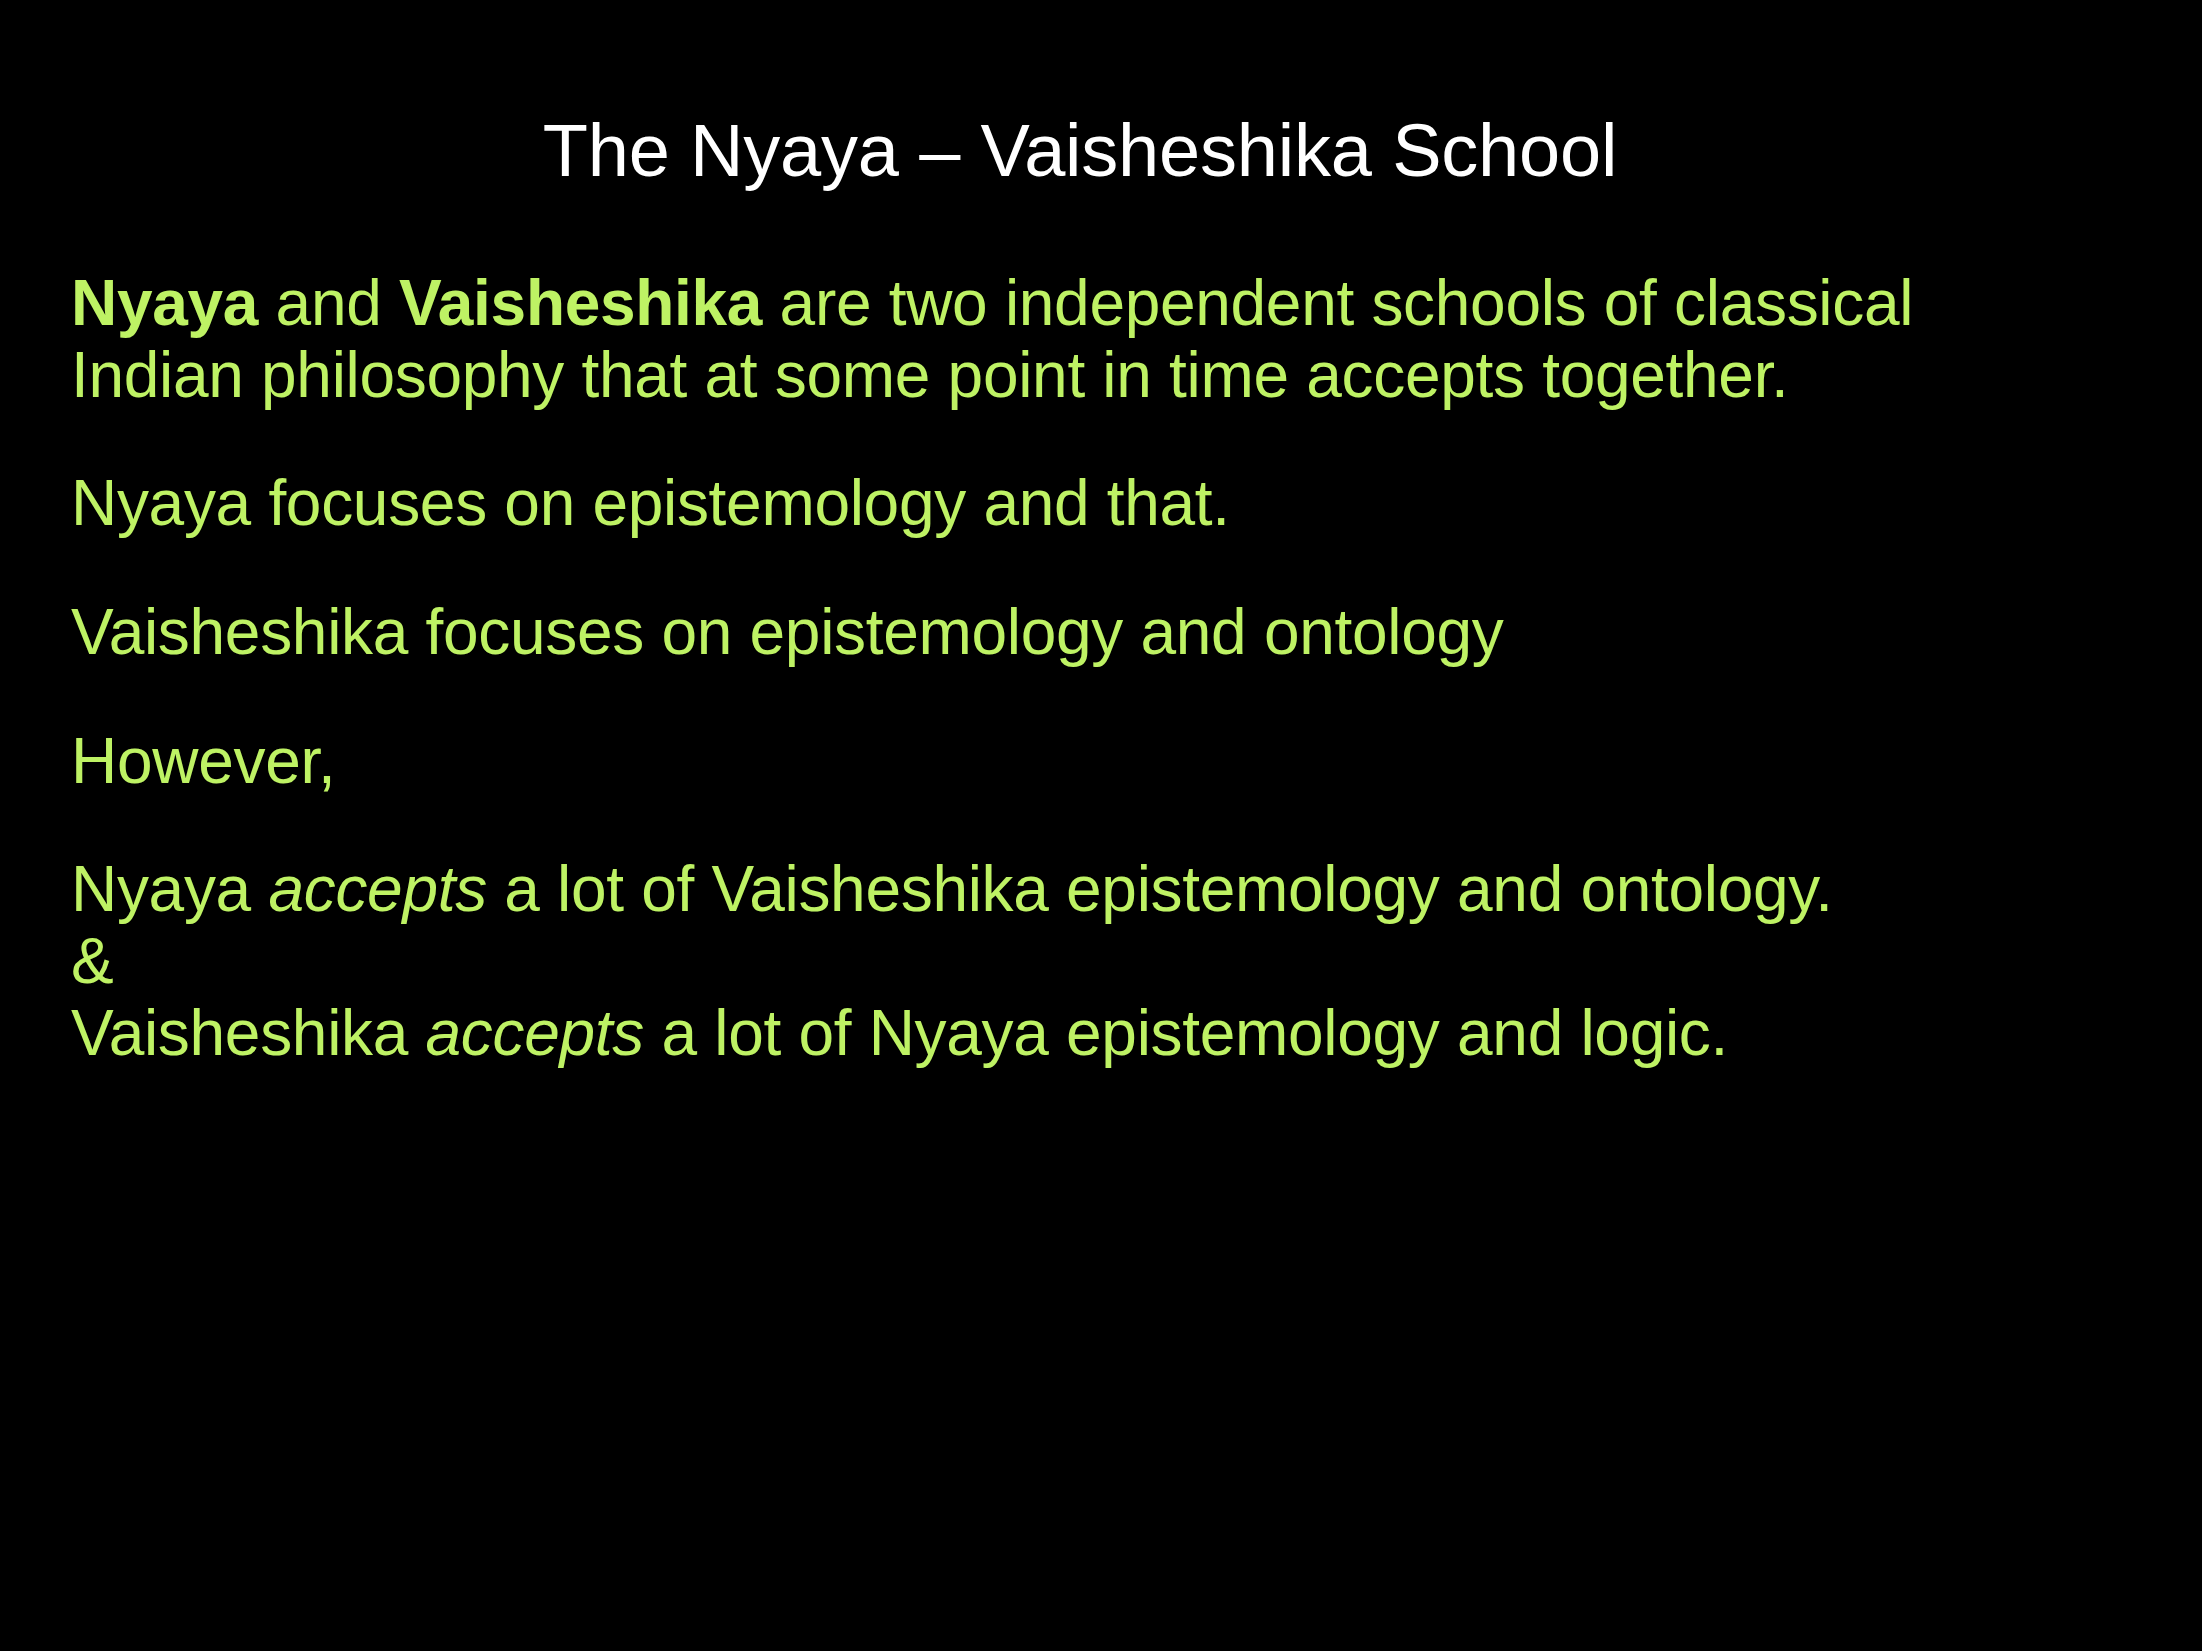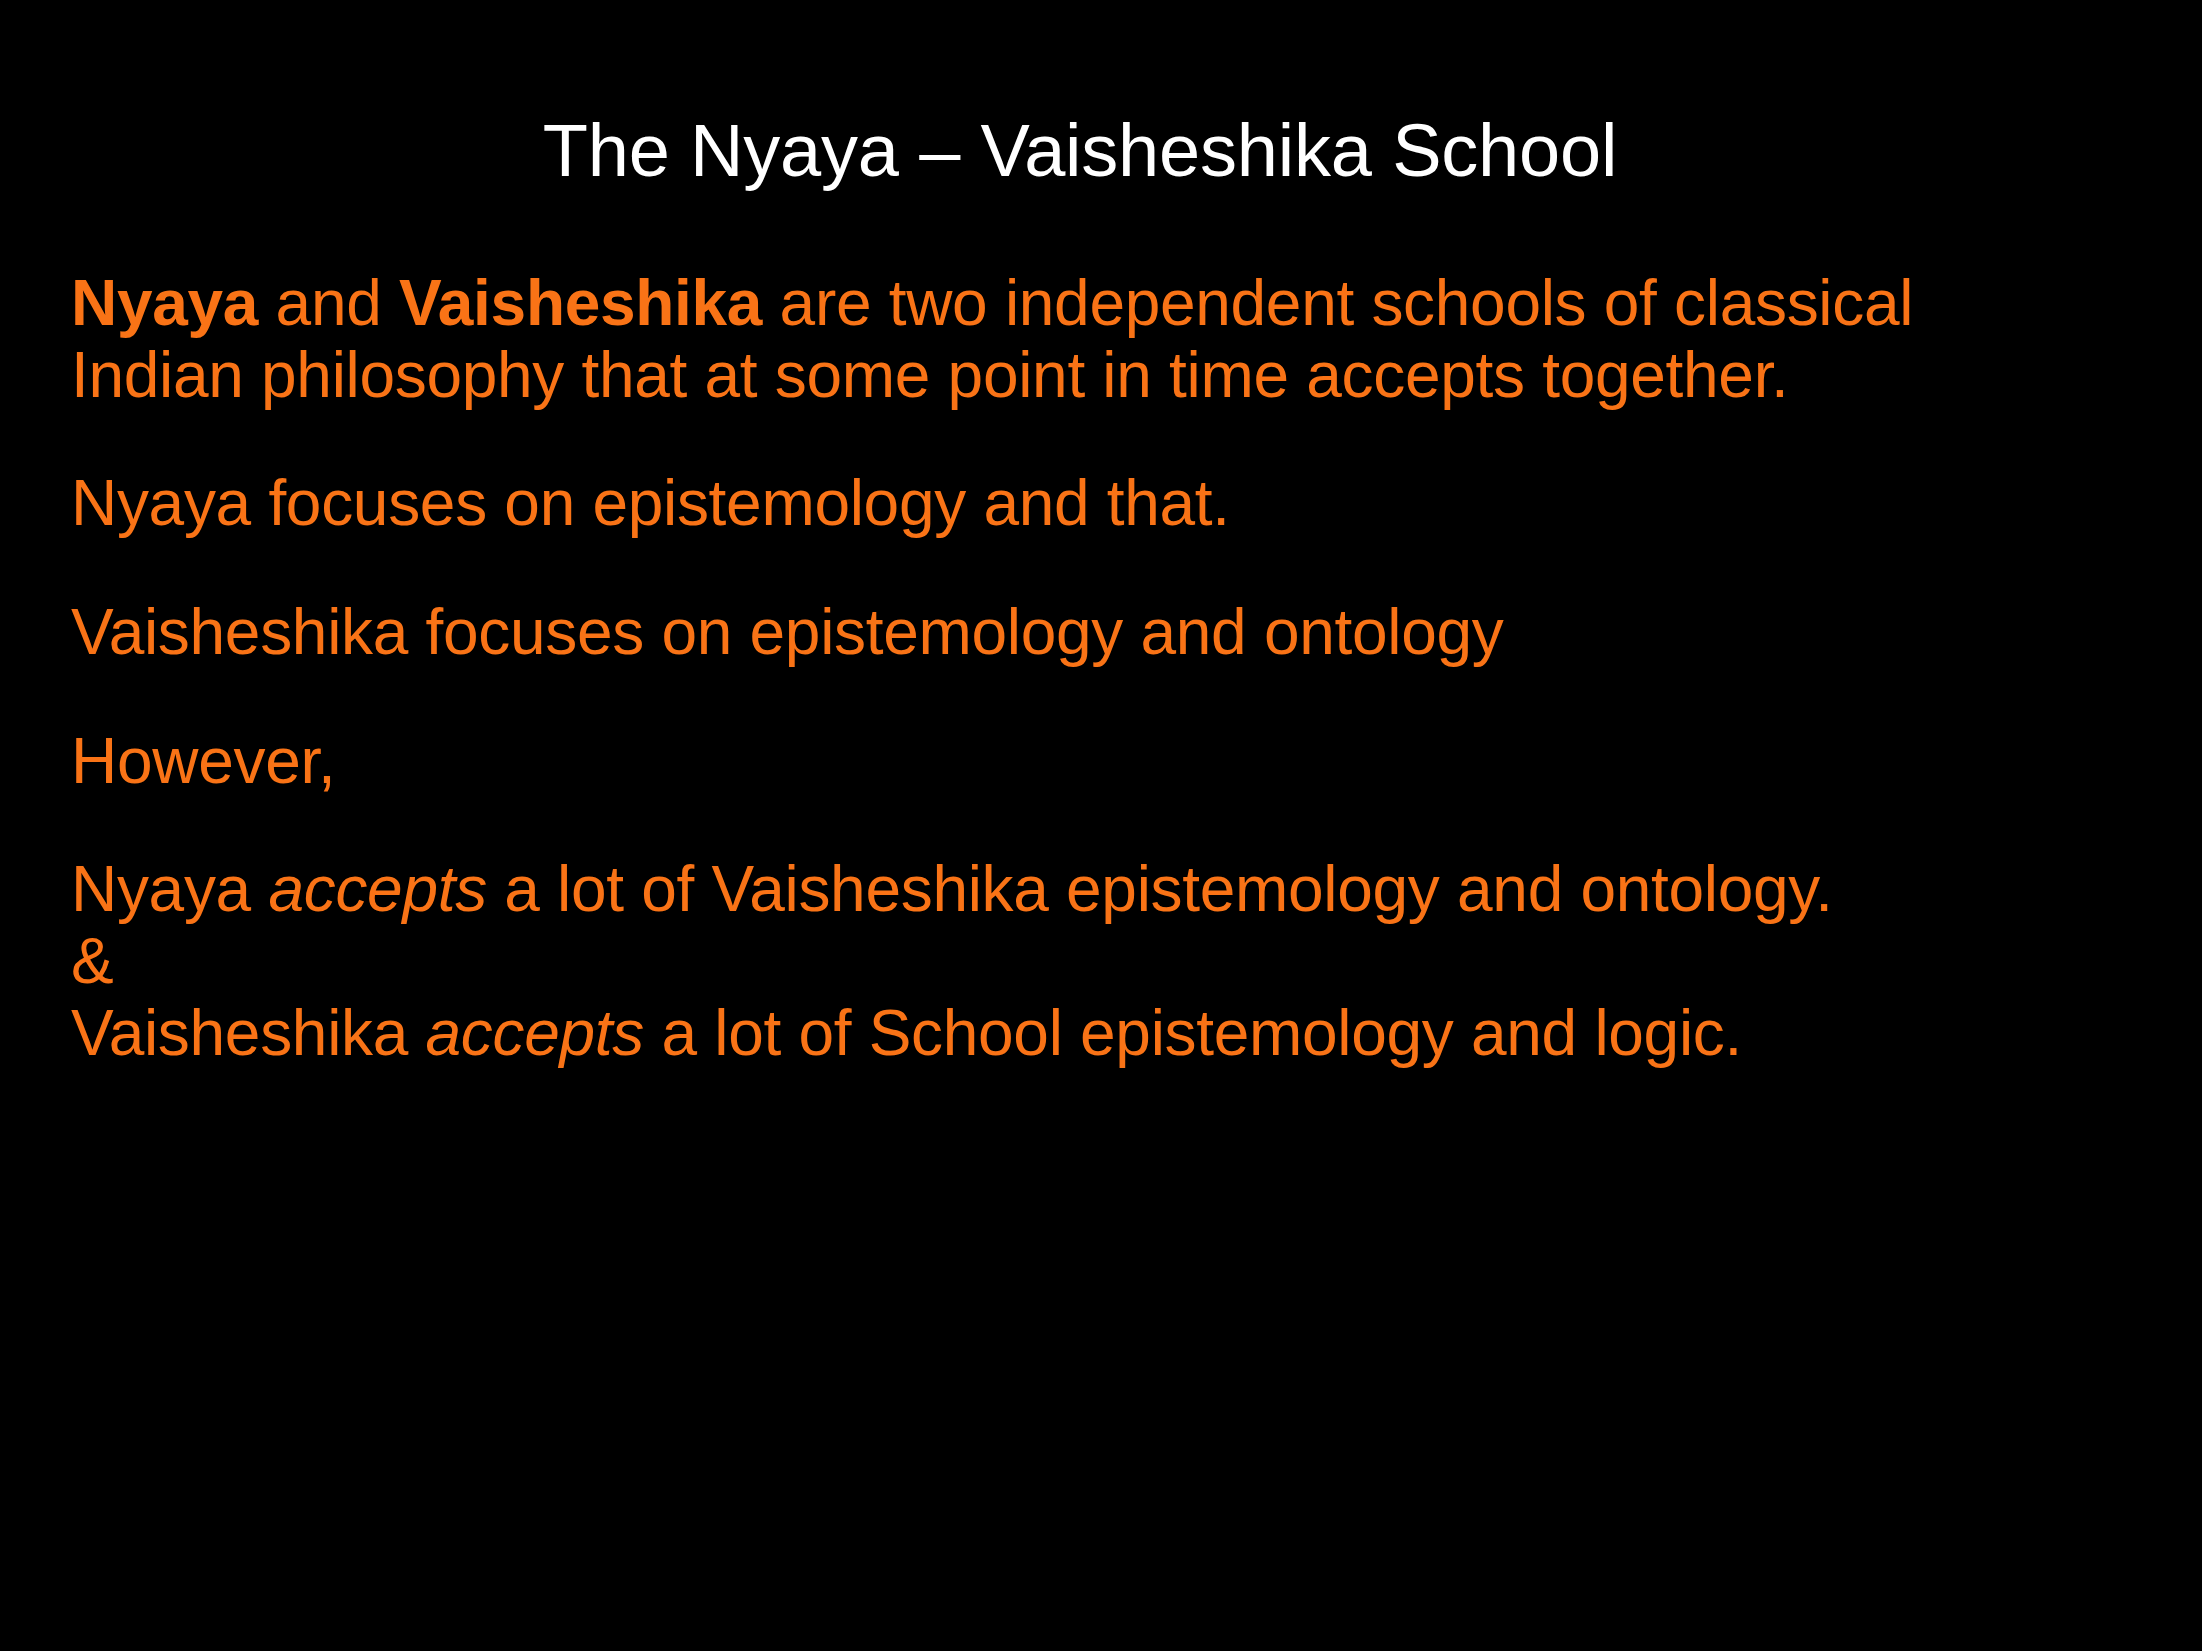--- a/index.html
+++ b/index.html
@@ -45,21 +45,21 @@
     position: absolute;
     left: 71px;
     top: 268px;
     width: 2065px;
   }
 
   .para {
     font-size: 64px;
     line-height: 1.12;
     font-weight: 400;
-    color: #f97316;
+    color: #bef264;
     letter-spacing: -0.3px;
   }
 
   .para .ln { display: block; white-space: nowrap; }
 
   .para b  { font-weight: 700; }
   .para i  { font-style: italic; }
 
   
   .gap-1 { height: 57px; }
@@ -97,18 +97,18 @@
 
     <div class="para">
       <span class="ln"><span>However,</span></span>
     </div>
 
     <div class="gap-4"></div>
 
     <div class="para">
       <span class="ln"><span>Nyaya </span><i>accepts</i><span> a lot of Vaisheshika epistemology and ontology.</span></span>
       <span class="ln"><span>&amp;</span></span>
-      <span class="ln"><span>Vaisheshika </span><i>accepts</i><span> a lot of School epistemology and logic.</span></span>
+      <span class="ln"><span>Vaisheshika </span><i>accepts</i><span> a lot of Nyaya epistemology and logic.</span></span>
     </div>
 
   </div>
 </div>
 
 
 </body></html>

